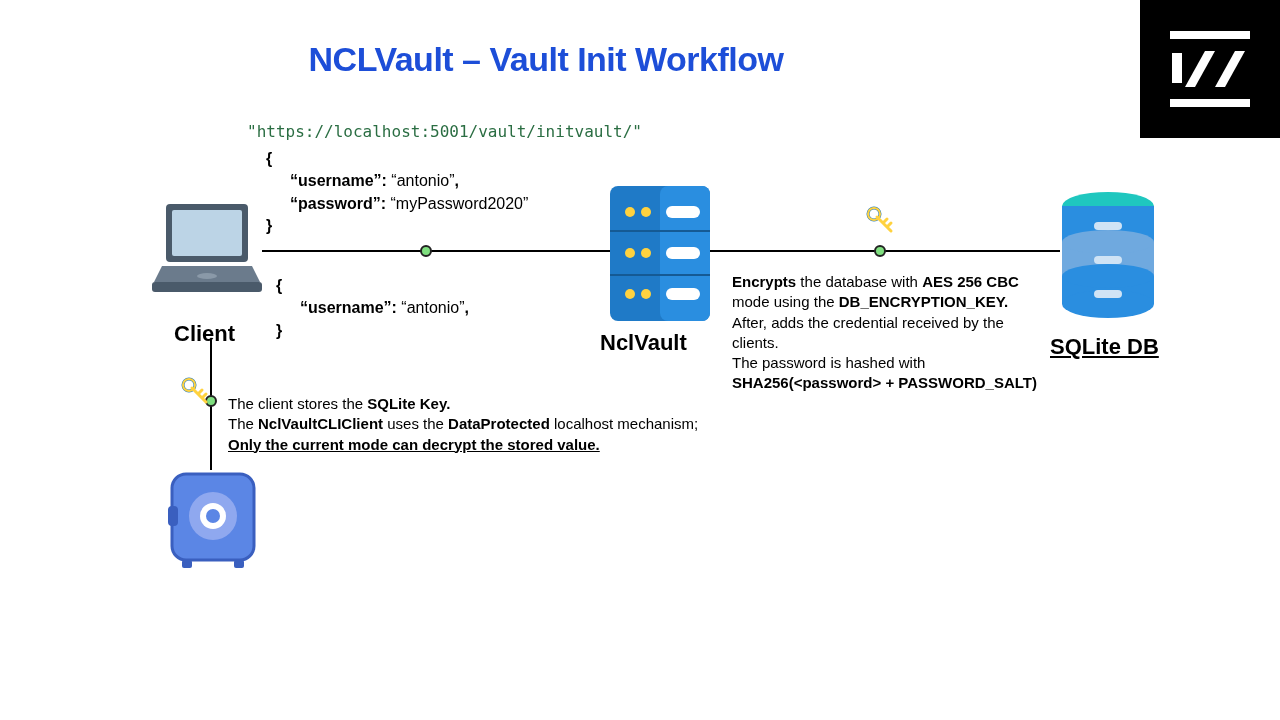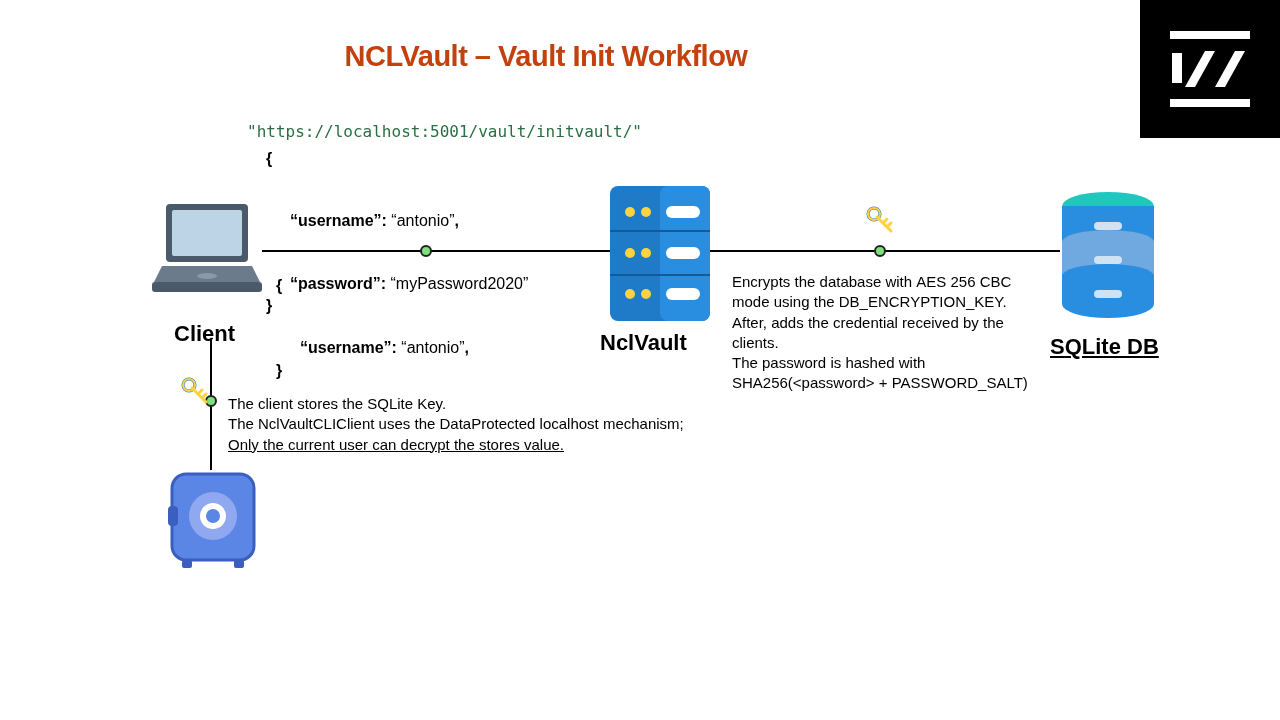--- a/index.html
+++ b/index.html
@@ -10,24 +10,24 @@
     font-family: "Segoe UI", Arial, sans-serif;
     position: relative;
     overflow: hidden;
   }
   .title {
     position: absolute;
     top: 40px;
     left: 0;
     width: 1092px;
     text-align: center;
-    font-size: 29px;
+    font-size: 34px;
     font-weight: 800;
     letter-spacing: -0.5px;
-    color: #c2410c;
+    color: #1d4ed8;
   }
   .corner-logo {
     position: absolute;
     top: 0;
     right: 0;
     width: 140px;
     height: 138px;
     background: #000;
     display: flex;
     align-items: center;
@@ -48,21 +48,21 @@
   
   .json-block {
     position: absolute;
     font-family: "Segoe UI", Arial, sans-serif;
     font-size: 16px;
     line-height: 1.4;
     font-weight: 600;
     color: #000;
   }
   .json-block .brace { font-weight: 700; }
-  .json-block .row { padding-left: 24px; margin-top: 40px; }
+  .json-block .row { padding-left: 24px; }
   .json-block .key { font-weight: 800; }
   .json-block .val { font-weight: 500; }
   .json-block .key::before { content: "\201C"; }
   .json-block .key::after { content: "\201D"; }
   .json-block .val::before { content: " \201C"; }
   .json-block .val::after { content: "\201D"; }
 
   #json1 { top: 148px; left: 266px; }
   #json2 { top: 275px; left: 276px; }
 
@@ -128,21 +128,21 @@
   }
 
   
   .para {
     position: absolute;
     font-size: 15px;
     line-height: 1.35;
     font-weight: 500;
     color: #000;
   }
-  .b { font-weight: 400; }
+  .b { font-weight: 700; }
   .u { text-decoration: underline; }
   #db-para { top: 272px; left: 732px; width: 320px; }
   #client-para { top: 394px; left: 228px; width: 520px; }
 
 </style>
 </head>
 <body>
 
 <div class="title">NCLVault – Vault Init Workflow</div>
 
@@ -261,14 +261,14 @@
   <span class="b">Encrypts</span><span> the database with </span><span class="b">AES 256 CBC</span><br>
   <span>mode using the </span><span class="b">DB_ENCRYPTION_KEY.</span><br>
   <span>After, adds the credential received by the clients.</span><br>
   <span>The password is hashed with </span><br>
   <span class="b">SHA256(&lt;password&gt; + PASSWORD_SALT)</span>
 </div>
 
 <div id="client-para" class="para">
   <span>The client stores the </span><span class="b">SQLite Key.</span><br>
   <span>The </span><span class="b">NclVaultCLIClient</span><span> uses the </span><span class="b">DataProtected</span><span> localhost mechanism;</span><br>
-  <span class="b u">Only the current user can decrypt the stores value.</span>
+  <span class="b u">Only the current mode can decrypt the stored value.</span>
 </div>
 
 </body></html>

